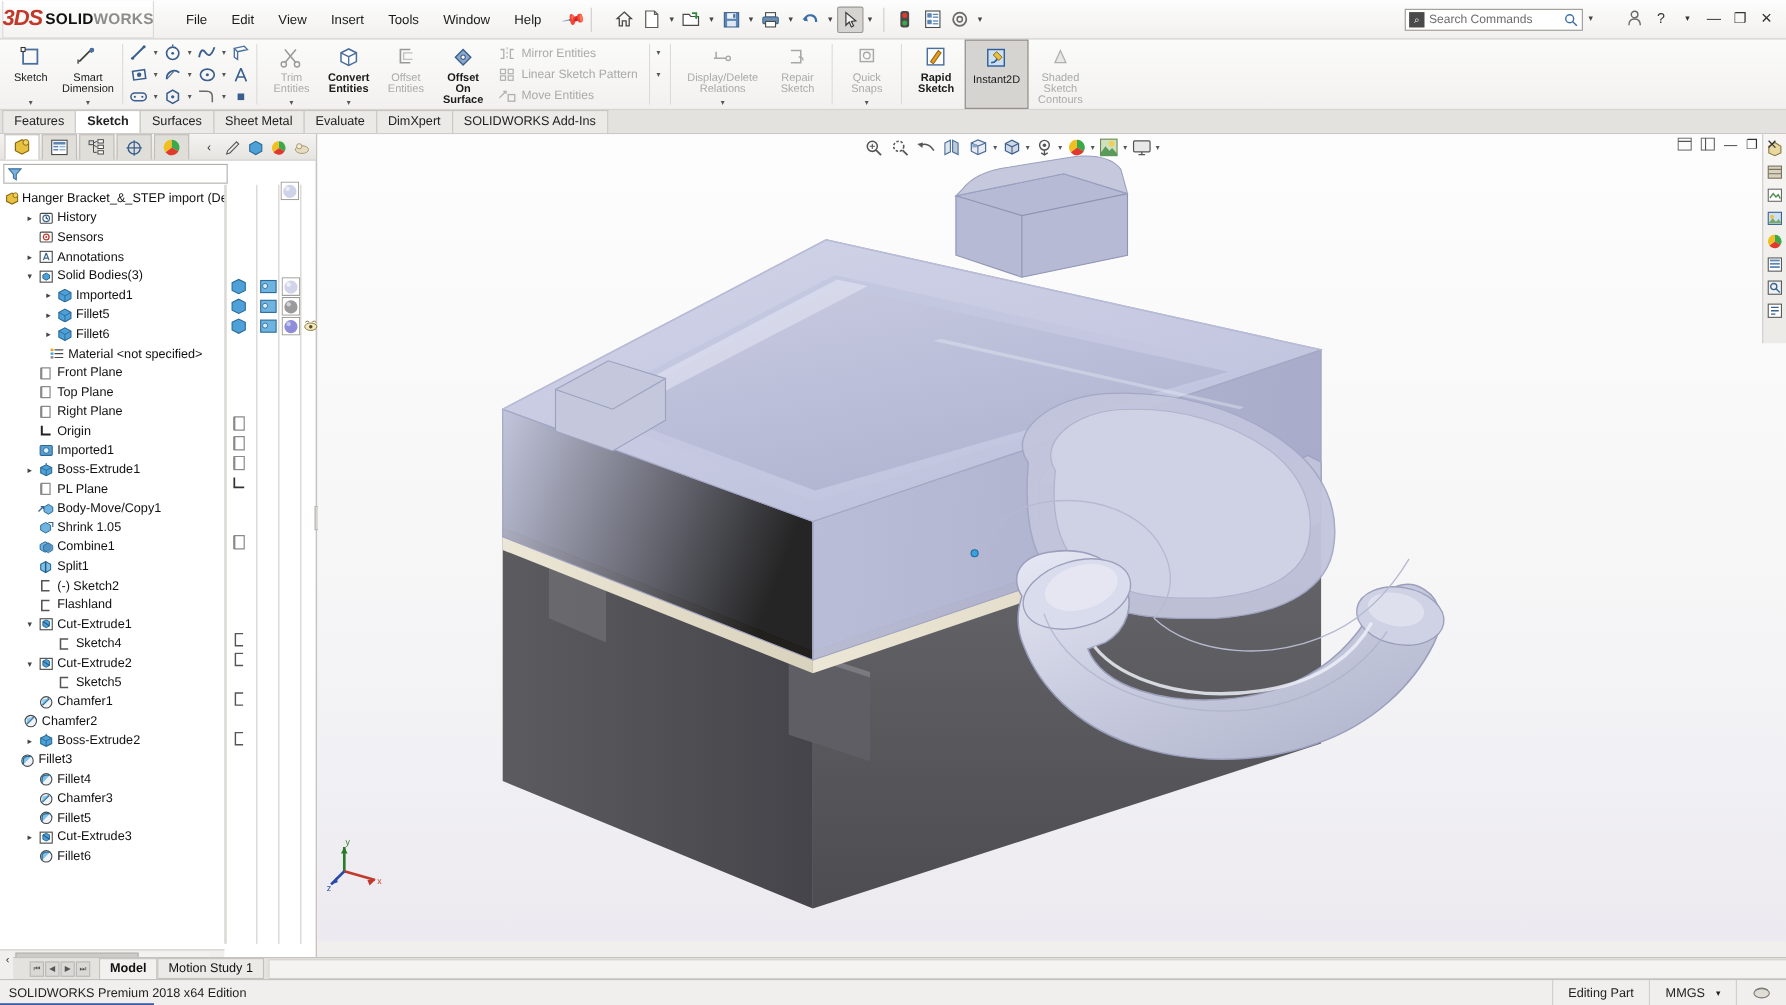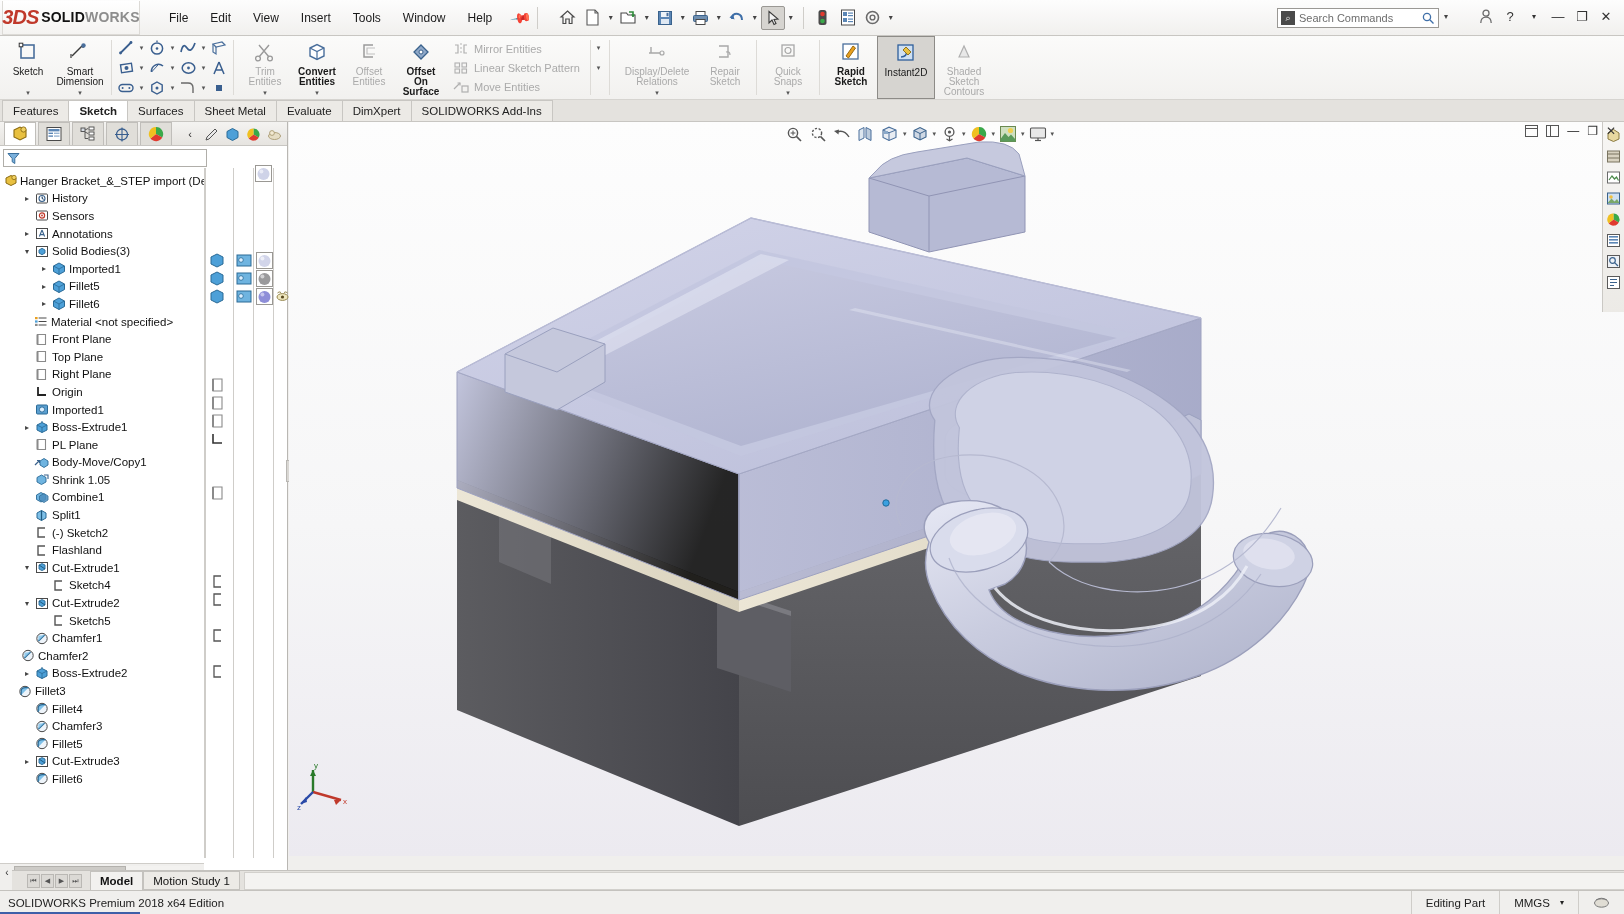--- a/index.html
+++ b/index.html
@@ -828,21 +828,21 @@
         <div class="tnode" style="padding-left: 38px;">
           <div class="tw">▸</div>
           <div class="ti">
             <svg width="14" height="13" viewBox="0 0 14 13">
               <path d="M1.5 4 L7 1 L12.5 4 L12.5 9.5 L7 12.5 L1.5 9.5 Z" fill="#4da0d8" stroke="#2a6a96" stroke-width="1"></path>
               <path d="M1.5 4 L7 7 L12.5 4 M7 7 L7 12.5" fill="none" stroke="#2a6a96" stroke-width=".8"></path>
             </svg>
           </div>
           <div class="tt">Fillet6</div>
         </div>
-        <div class="tnode" style="padding-left: 20px;">
+        <div class="tnode" style="padding-left: 31px;">
           <div class="tw"></div>
           <div class="ti">
             <svg width="14" height="13" viewBox="0 0 14 13">
               <rect x="1" y="2" width="2.6" height="2.2" fill="#e8a020"></rect>
               <rect x="1" y="5.4" width="2.6" height="2.2" fill="#4da0d8"></rect>
               <rect x="1" y="8.8" width="2.6" height="2.2" fill="#8a8a8a"></rect>
               <path d="M4.6 3 L12.5 3 M4.6 6.5 L12.5 6.5 M4.6 10 L12.5 10" stroke="#4a4a4a" stroke-width="1.1"></path>
             </svg>
           </div>
           <div class="tt">Material &lt;not specified&gt;</div>

